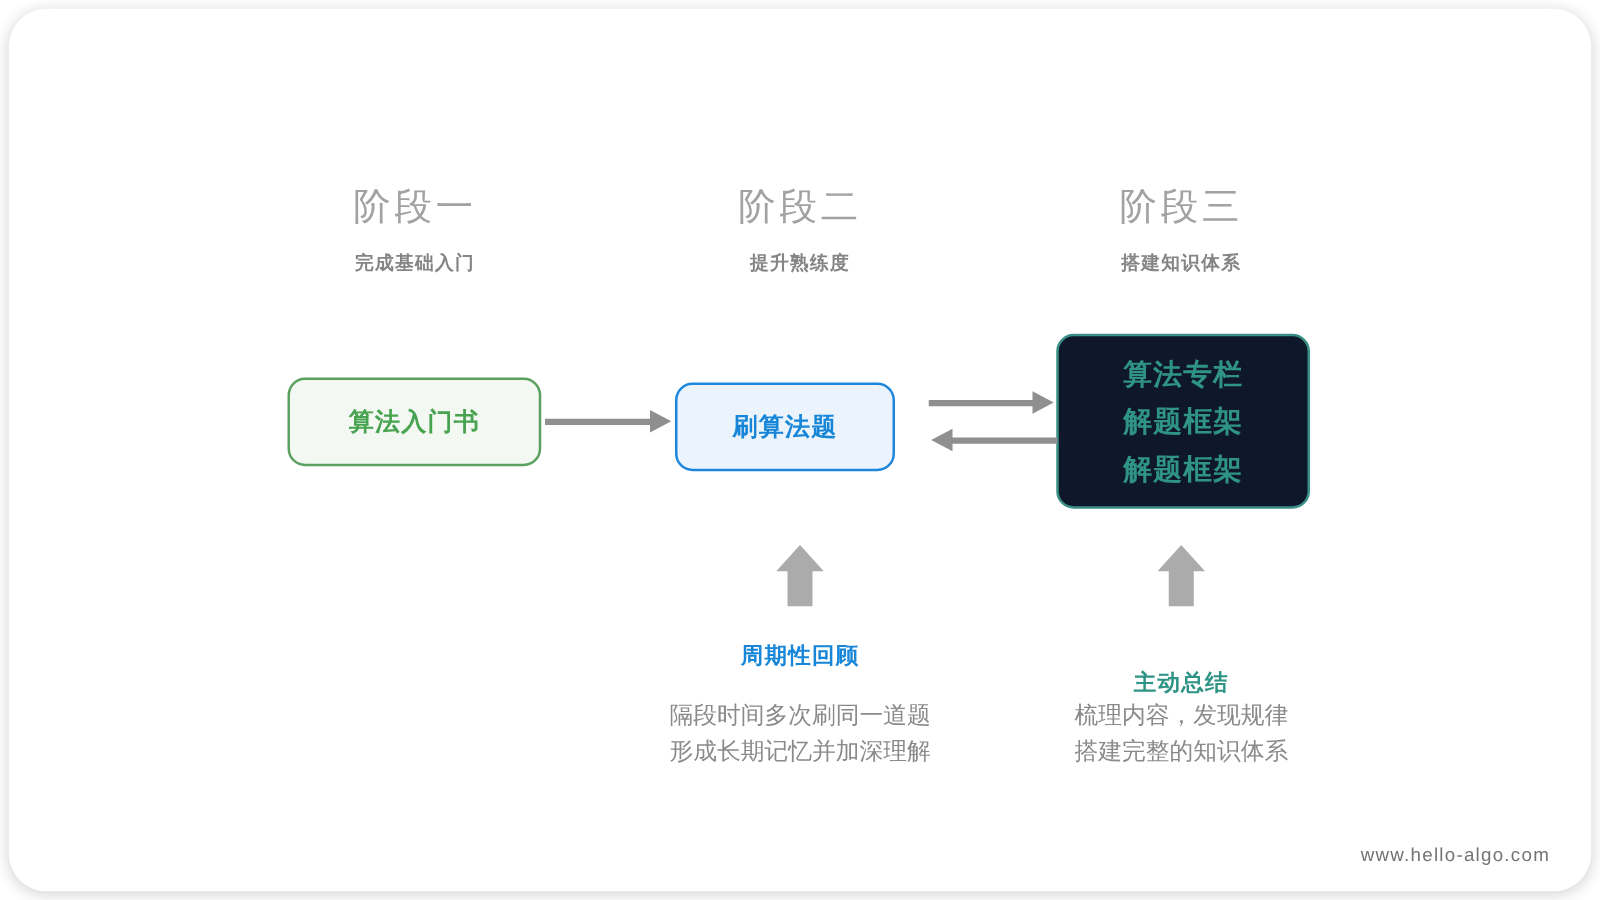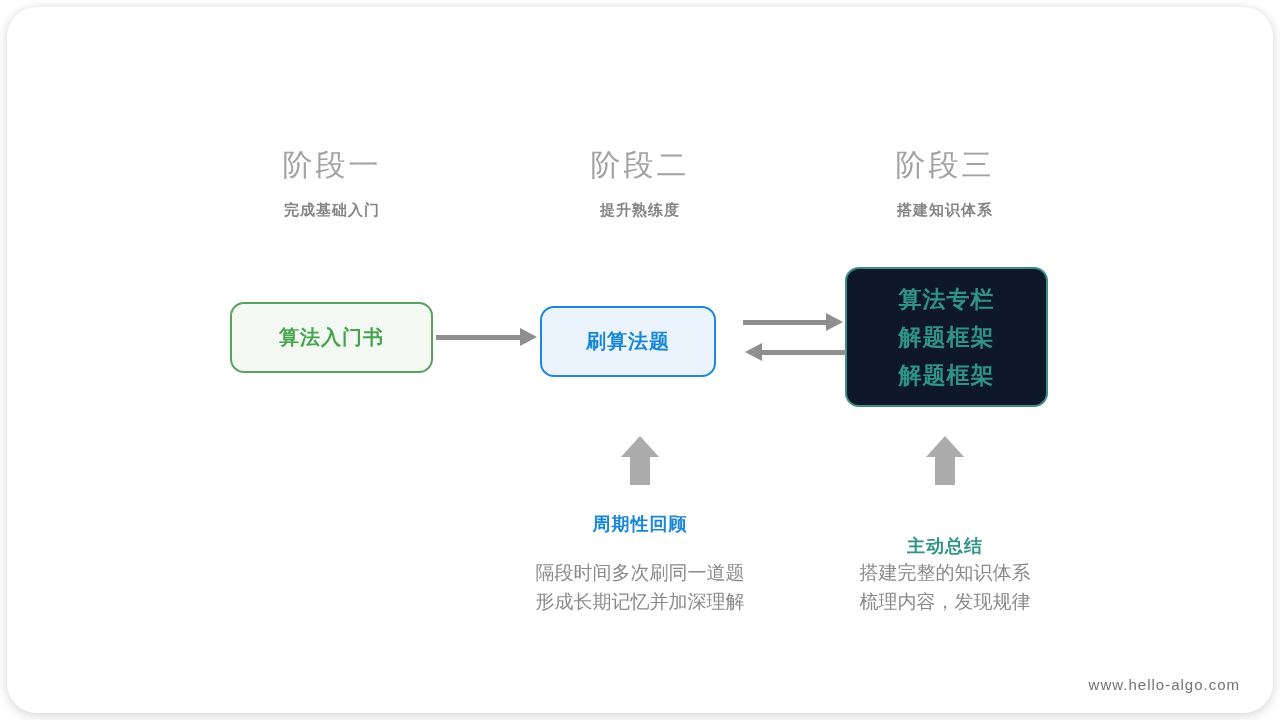--- a/index.html
+++ b/index.html
@@ -176,18 +176,18 @@
   <div class="up-stem" id="up-2-stem"></div>
 
   <div class="note-label blue" id="note-1-label">周期性回顾</div>
   <div class="note-desc" id="note-1-desc">
     <div>隔段时间多次刷同一道题</div>
     <div>形成长期记忆并加深理解</div>
   </div>
 
   <div class="note-label teal" id="note-2-label">主动总结</div>
   <div class="note-desc" id="note-2-desc">
+    <div>梳理内容，发现规律</div>
     <div>搭建完整的知识体系</div>
-    <div>梳理内容，发现规律</div>
   </div>
 
   <div class="watermark">www.hello-algo.com</div>
 </div>
 
 </body></html>

